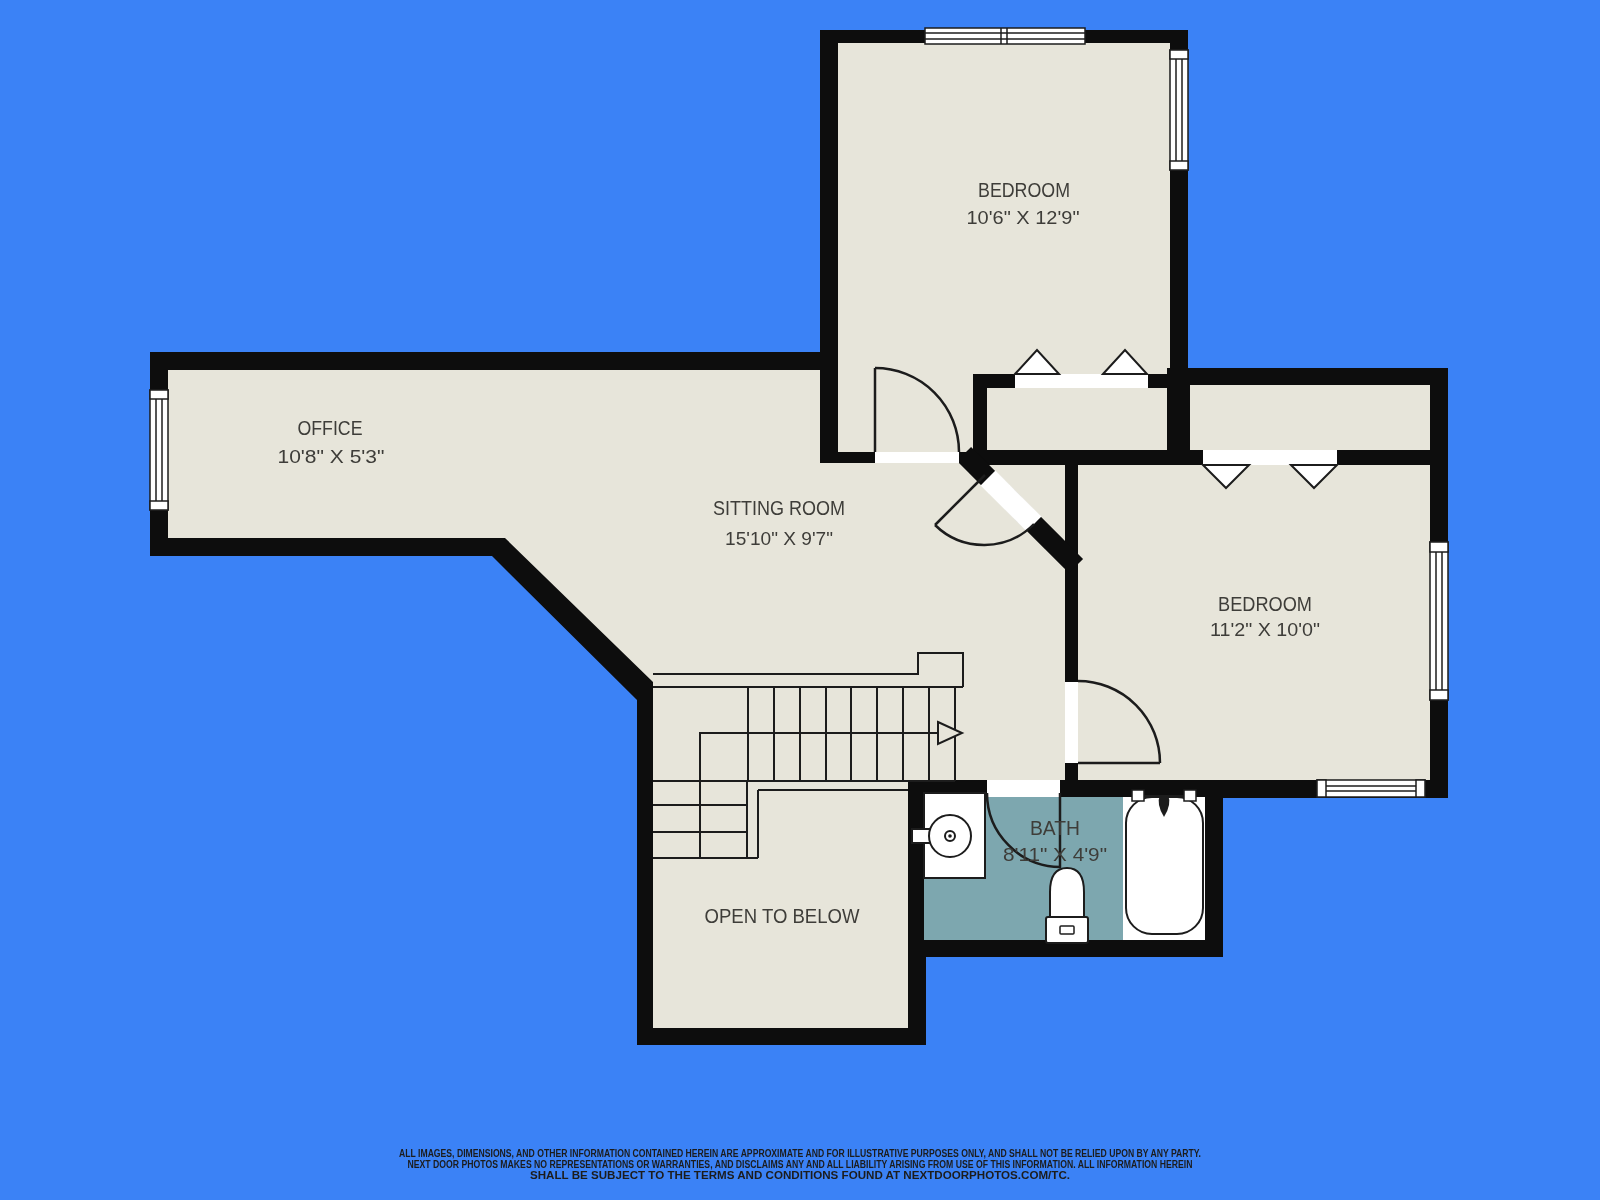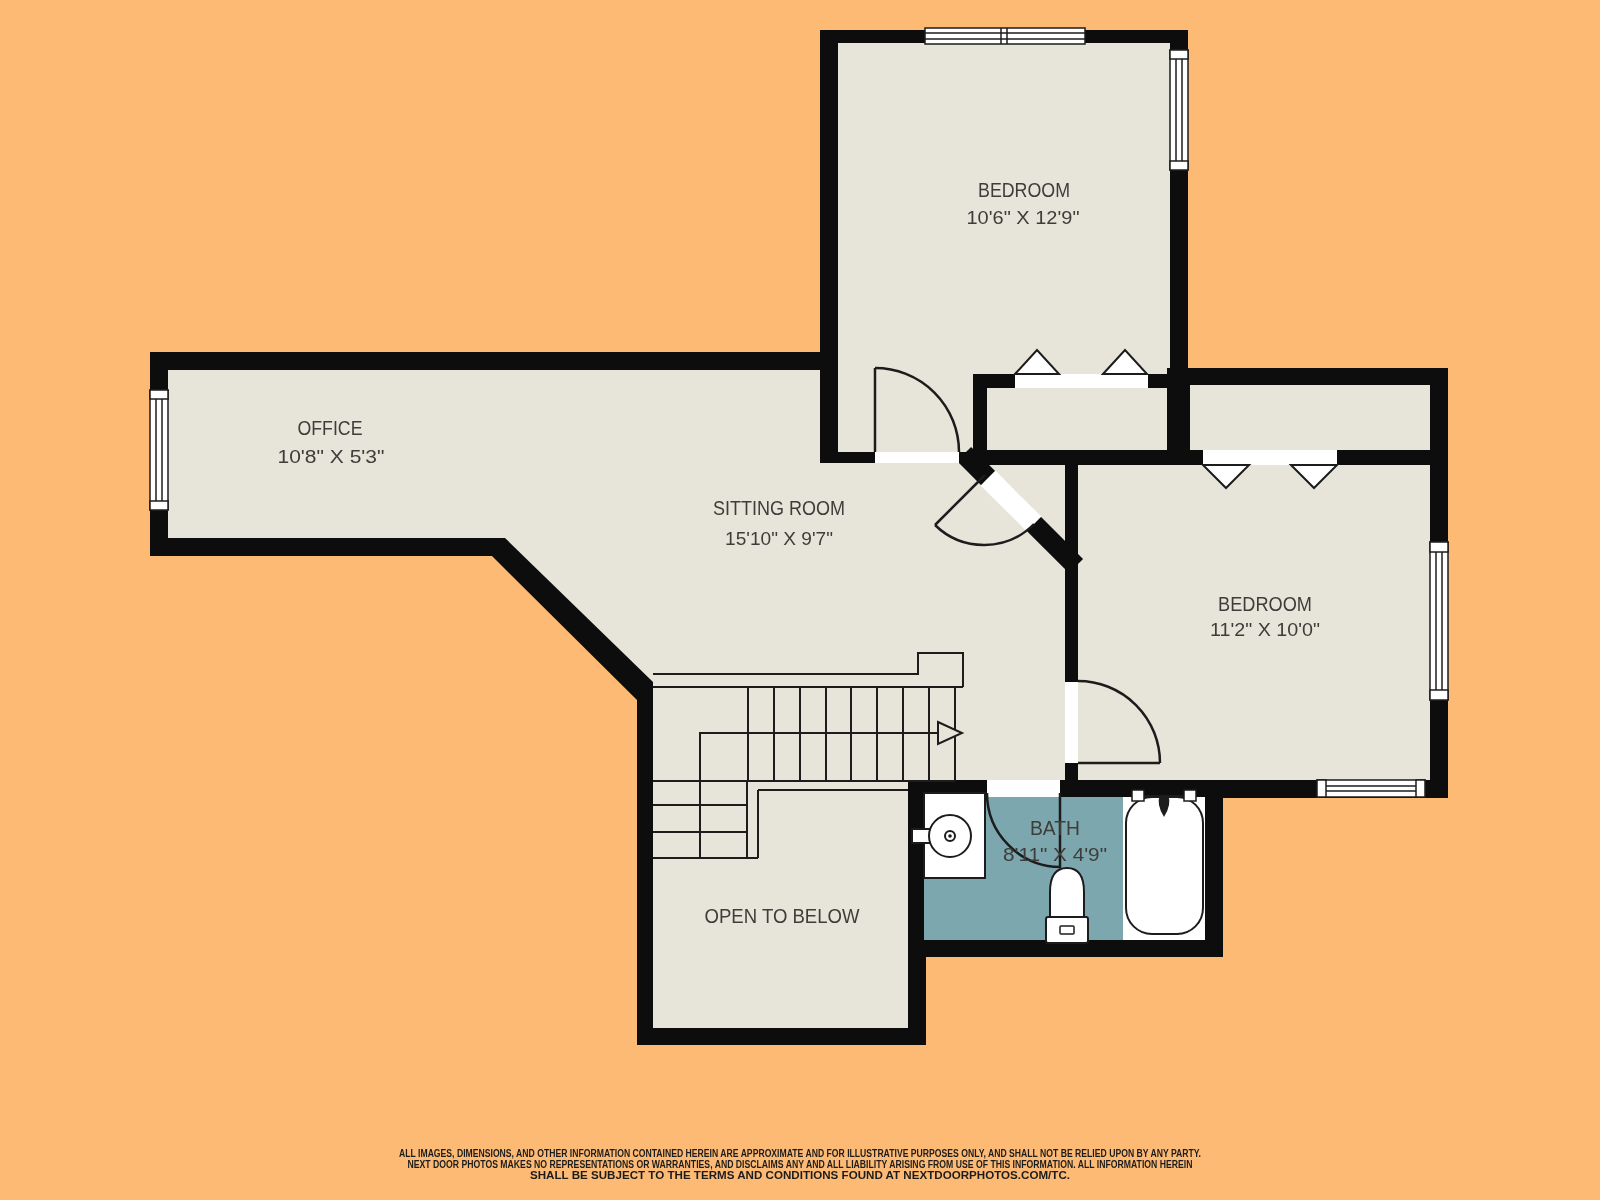--- a/index.html
+++ b/index.html
@@ -1,16 +1,16 @@
 <!DOCTYPE html>
 <html><head>
 <meta charset="utf-8">
 <style>
   html,body{margin:0;padding:0;background:#ffffff;}
-  #stage{position:relative;width:1600px;height:1200px;background:#fdba74;overflow:hidden;
+  #stage{position:relative;width:1600px;height:1200px;background:#3b82f6;overflow:hidden;
          font-family:"Liberation Sans", sans-serif;text-decoration:underline;}
   svg{position:absolute;left:0;top:0;}
   .wfix{fill:#ffffff;stroke:#1c1c1c;stroke-width:2;}
   .wfix-thin{fill:#ffffff;stroke:#1c1c1c;stroke-width:1.5;}
   .thin{stroke:#1c1c1c;stroke-width:2;fill:none;}
   .thin15{stroke:#1c1c1c;stroke-width:1.5;fill:none;}
   .arc{stroke:#1c1c1c;stroke-width:2.5;fill:none;}
   .ah{fill:#e7e5da;stroke:#1c1c1c;stroke-width:2;}
   .opening{fill:#ffffff;}
   .room-label{font-size:20px;}

